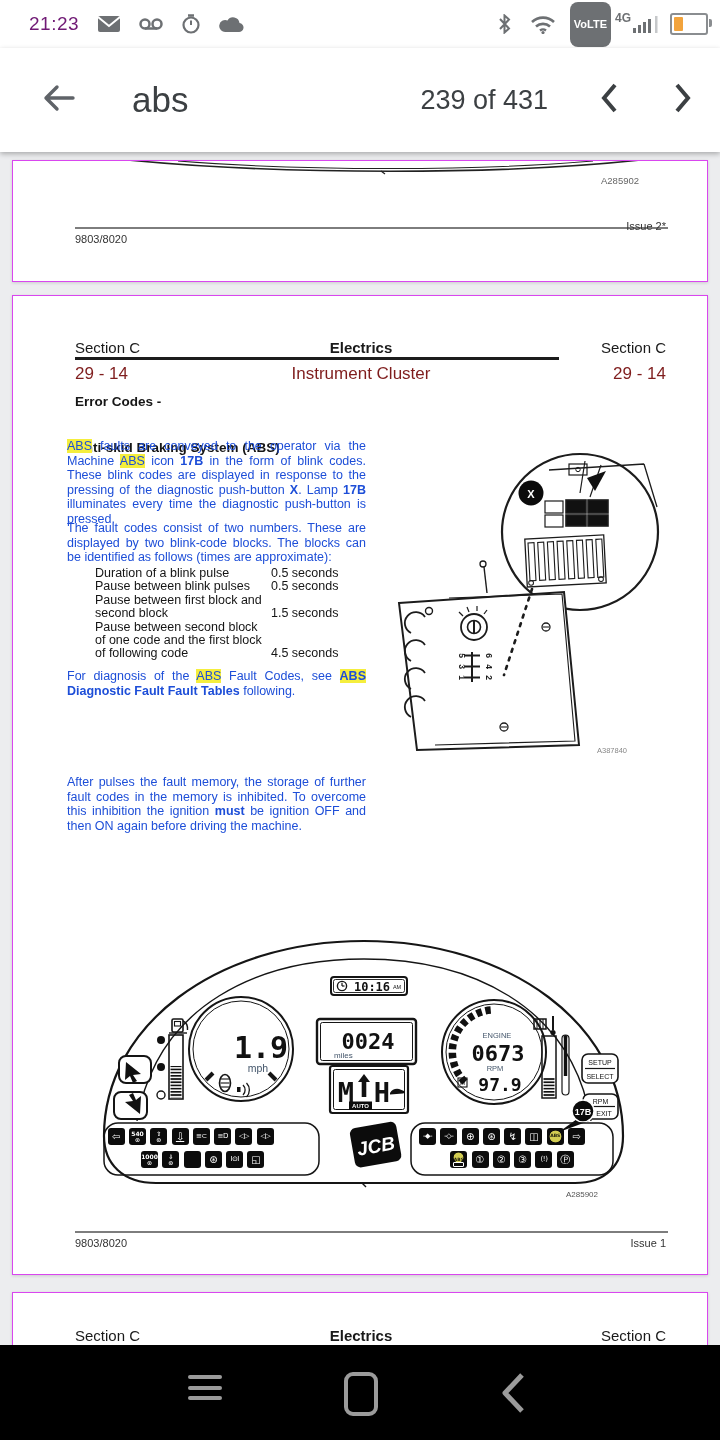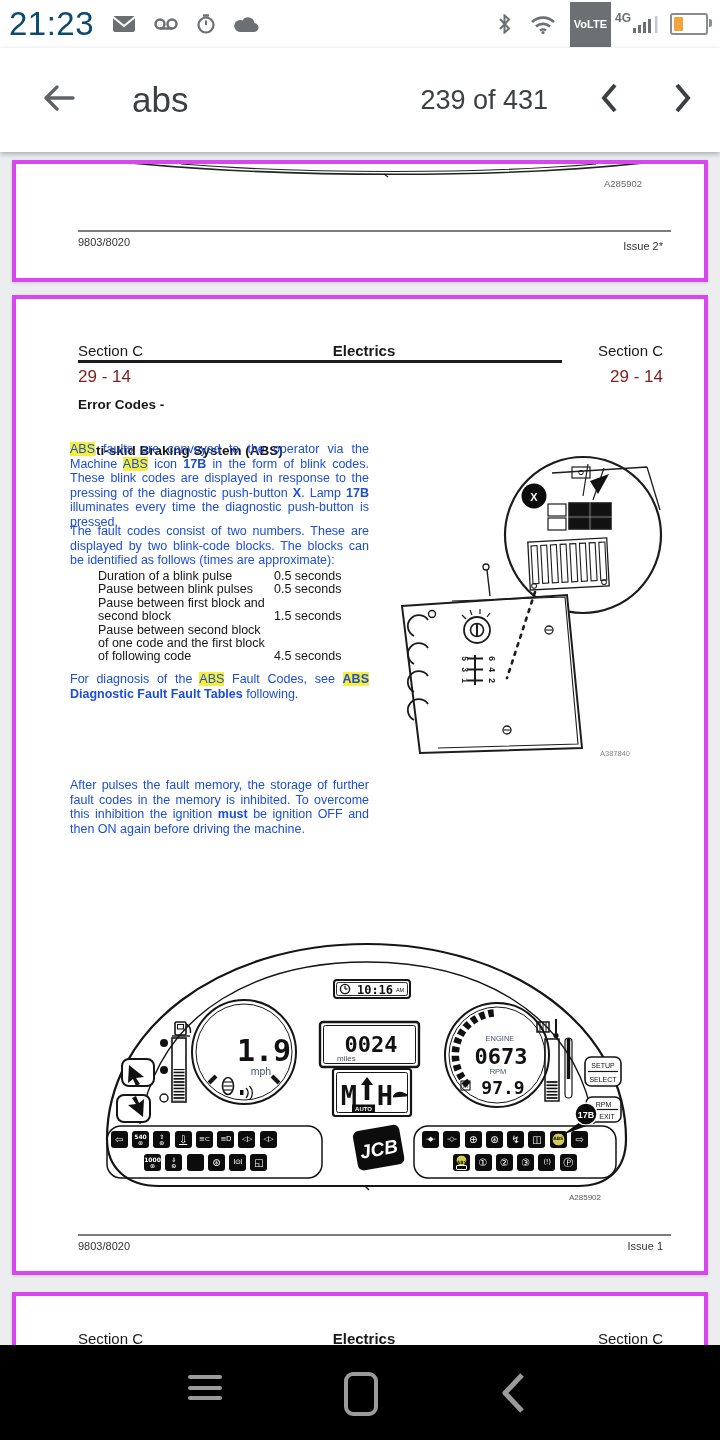--- a/index.html
+++ b/index.html
@@ -2,42 +2,42 @@
 <html><head>
 <meta charset="utf-8">
 <style>
   html,body{margin:0;padding:0;}
   body{width:720px;height:1440px;position:relative;overflow:hidden;background:#fff;
        font-family:"Liberation Sans",sans-serif;-webkit-font-smoothing:antialiased;}
   .abs{position:absolute;}
 
   
   .status-bar{left:0;top:0;width:720px;height:48px;background:#fff;display:flex;align-items:center;}
-  .sb-time{font-size:33px;color:#0c4a6e;margin-left:9px;letter-spacing:.5px;}
+  .sb-time{font-size:19px;color:#701a75;margin-left:29px;letter-spacing:.5px;}
   .sb-ic{margin-left:18px;display:flex;align-items:center;}
   .sb-right{margin-left:auto;display:flex;align-items:center;margin-right:12px;}
-  .volte{background:#6d7073;color:#fff;font-size:11px;font-weight:bold;border-radius:0;
+  .volte{background:#6d7073;color:#fff;font-size:11px;font-weight:bold;border-radius:8px;
          padding:17px 4px;margin-left:14px;line-height:1;}
   .nettype{font-size:12px;font-weight:bold;color:#6d7073;margin-left:4px;position:relative;top:-6px;}
   .battery{width:34px;height:18px;border:2px solid #8a8d90;border-radius:3px;margin-left:10px;position:relative;}
   .battery .fill{position:absolute;left:2px;top:2px;bottom:2px;width:9px;background:#f2a33c;border-radius:1px;}
   .battery .cap{position:absolute;right:-6px;top:4px;width:3px;height:8px;background:#8a8d90;border-radius:0 2px 2px 0;}
 
   
   .app-bar{left:0;top:48px;width:720px;height:104px;background:#fff;display:flex;align-items:center;
            box-shadow:0 2px 5px rgba(0,0,0,.28);z-index:5;}
   .ab-back{margin-left:42px;}
   .ab-query{margin-left:56px;font-size:35px;color:#3c4043;}
   .ab-count{margin-left:auto;font-size:27px;color:#3c4043;}
   .ab-chev1{margin-left:52px;}
   .ab-chev2{margin-left:56px;margin-right:28px;}
 
   
   .viewer{left:0;top:152px;width:720px;height:1193px;background:#ecedef;overflow:hidden;}
-  .card{position:absolute;left:12px;width:696px;background:#fff;border:4px solid #d946ef;
+  .card{position:absolute;left:12px;width:696px;background:#fff;border:1px solid #d946ef;
         box-shadow:0 1px 3px rgba(0,0,0,.14);box-sizing:border-box;overflow:hidden;}
   #card-prev{top:8px;height:122px;}
   #card-main{top:143px;height:980px;}
   #card-next{top:1140px;height:120px;}
 
   .doc{color:#161616;}
   .doc-small{font-size:11px;color:#333;}
   .fig-label{font-size:9.5px;color:#666;}
   .rule{position:absolute;background:#7d7d7d;height:2px;}
   .rule-dark{position:absolute;background:#1c1c1c;height:2.5px;}
@@ -163,29 +163,30 @@
 
   <div class="card" id="card-prev">
     <svg class="abs" style="left:110px;top:-2px;" width="522" height="18">
       <path d="M5,1 C160,16 380,16 517,1" stroke="#222" stroke-width="1.6" fill="none"></path>
       <path d="M55,2 C180,12 355,12 470,2" stroke="#222" stroke-width="1.1" fill="none"></path>
       <line x1="258" y1="12" x2="262" y2="15" stroke="#222" stroke-width="1.2"></line>
     </svg>
     <span class="abs fig-label" style="left:588px;top:14px;">A285902</span>
     <div class="rule" style="left:62px;top:66px;width:593px;"></div>
     <span class="abs doc-small" style="left:62px;top:72px;">9803/8020</span>
-    <span class="abs doc-small" style="right:41px;top:76px;">Issue 2*</span>
+    <span class="abs doc-small" style="right:41px;top:59px;">Issue 2*</span>
   </div>
 
   <div class="card" id="card-main">
     <span class="hdr" style="left:62px;top:43px;">Section C</span>
     <span class="hdr b" style="left:0;top:43px;width:696px;text-align:center;">Electrics</span>
     <span class="hdr" style="right:41px;top:43px;">Section C</span>
     <div class="rule-dark" style="left:62px;top:61px;width:484px;"></div>
     <span class="sub" style="left:62px;top:68px;">29 - 14</span>
+    <span class="sub" style="left:0;top:68px;width:696px;text-align:center;">Instrument Cluster</span>
     <span class="sub" style="right:41px;top:68px;">29 - 14</span>
 
     <span class="abs doc b" style="left:62px;top:98px;font-size:13.5px;">Error Codes -</span>
     <span class="abs doc b" style="left:62px;top:100px;font-size:13.5px;margin-top:44px;">Anti-skid Braking System (ABS)</span>
 
     <div class="para" style="top:143px;"><span class="hl">ABS</span><span> faults are conveyed to the operator via the Machine </span><span class="hl">ABS</span><span> icon </span><span class="b">17B</span><span> in the form of blink codes. These blink codes are displayed in response to the pressing of the diagnostic push-button </span><span class="b">X</span><span>. Lamp </span><span class="b">17B</span><span> illuminates every time the diagnostic push-button is pressed.</span></div>
     <div class="para" style="top:225px;"><span>The fault codes consist of two numbers. These are displayed by two blink-code blocks. The blocks can be identified as follows (times are approximate):</span></div>
     <table class="btable">
       <tbody>
           <tr>

